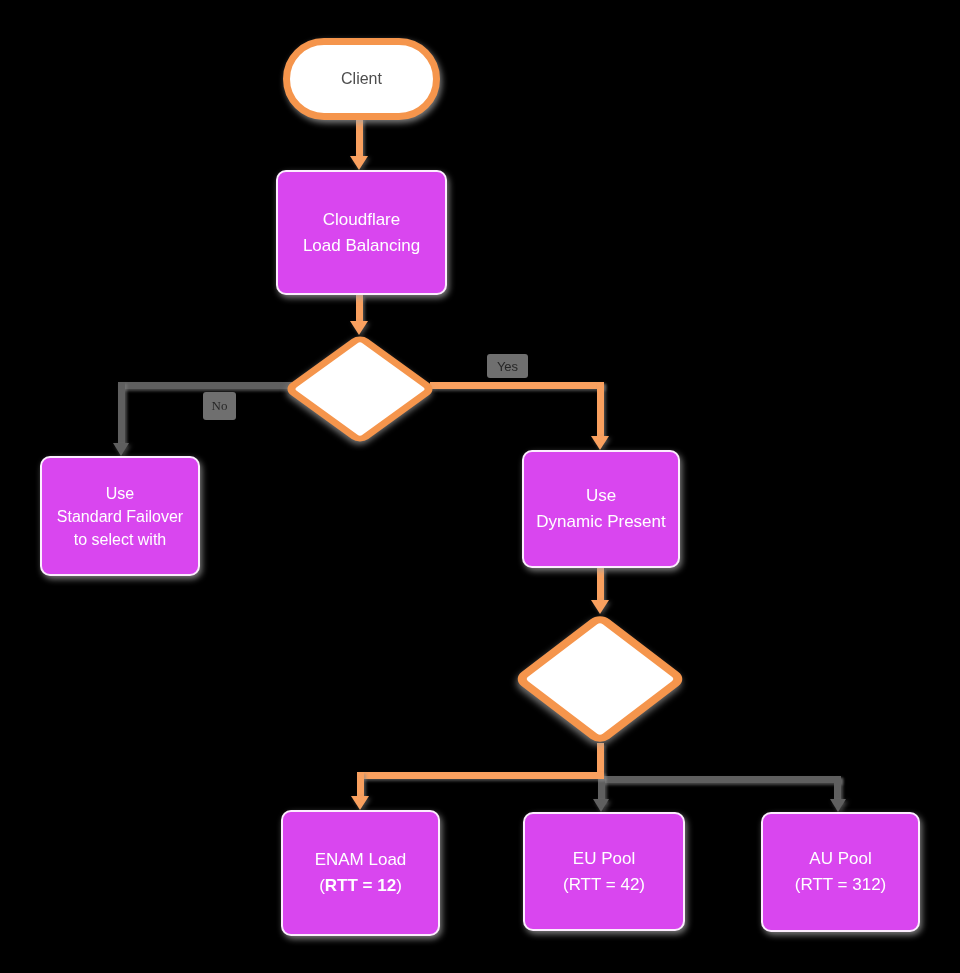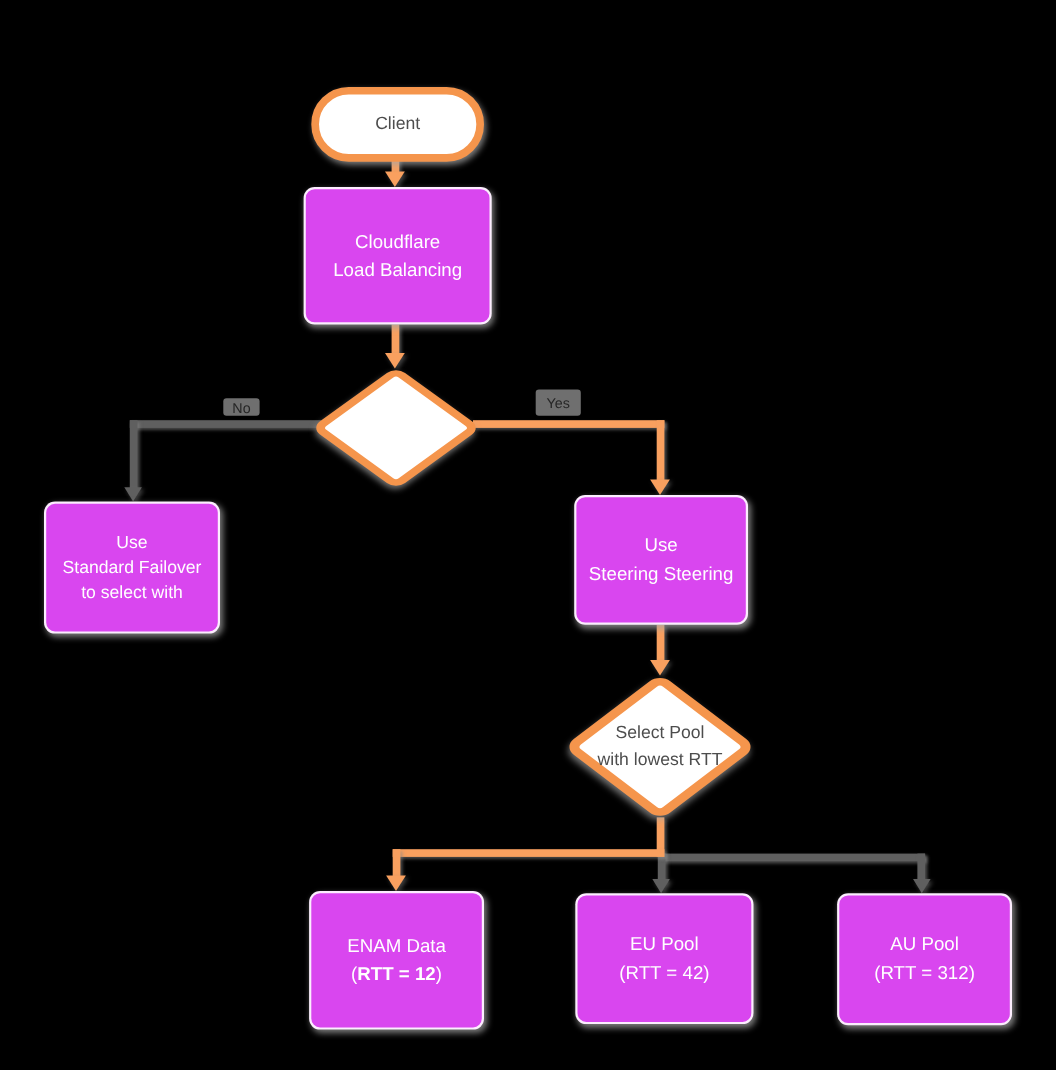--- a/index.html
+++ b/index.html
@@ -119,28 +119,28 @@
   <div class="arrow-down orange" style="left:591px; top:436px;"></div>
 
   <div class="line orange" style="left:597px; top:568px; width:7px; height:34px;"></div>
   <div class="arrow-down orange" style="left:591px; top:600px;"></div>
 
   <div class="line orange" style="left:597px; top:743px; width:7px; height:36px;"></div>
   <div class="line orange" style="left:357px; top:772px; width:247px; height:7px;"></div>
   <div class="line orange" style="left:357px; top:772px; width:7px; height:26px;"></div>
   <div class="arrow-down orange" style="left:351px; top:796px;"></div>
 
-  <div class="edge-label" style="left:203px; top:362px; width:33px; height:16px;">
+  <div class="edge-label" style="left:203px; top:392px; width:33px; height:28px;font-family:Liberation Serif, serif;">
     <span>No</span>
   </div>
   <div class="edge-label" style="left:487px; top:354px; width:41px; height:24px;">
     <span>Yes</span>
   </div>
 
-  <div class="node terminator" style="left:283px; top:38px; width:157px; height:68px;margin-top:41px;">
+  <div class="node terminator" style="left:283px; top:38px; width:157px; height:82px;">
     <span>Client</span>
   </div>
 
   <div class="node process" style="left:276px; top:170px; width:171px; height:125px;">
     <div>
       <span class="tline">Cloudflare</span>
       <span class="tline">Load Balancing</span>
     </div>
   </div>
 
@@ -150,33 +150,29 @@
     <div>
       <span class="tline">Use</span>
       <span class="tline">Standard Failover</span>
       <span class="tline">to select with</span>
     </div>
   </div>
 
   <div class="node process" style="left:522px; top:450px; width:158px; height:118px;">
     <div>
       <span class="tline">Use</span>
-      <span class="tline">Steering Steering</span>
+      <span class="tline">Dynamic Present</span>
     </div>
   </div>
 
   <div class="diamond-shape" style="left:553px; top:632px; transform:scale(1.32,1.005) rotate(45deg);"></div>
-  <div class="diamond-text" style="left:513px; top:655px; width:174px;">
-    <span class="tline">Select Pool</span>
-    <span class="tline">with lowest RTT</span>
-  </div>
 
   <div class="node process" style="left:281px; top:810px; width:159px; height:126px;">
     <div>
-      <span class="tline">ENAM Data</span>
+      <span class="tline">ENAM Load</span>
       <span class="tline"><span>(</span><span class="bold">RTT = 12</span><span>)</span></span>
     </div>
   </div>
 
   <div class="node process" style="left:523px; top:812px; width:162px; height:119px;align-items:center;">
     <div>
       <span class="tline">EU Pool</span>
       <span class="tline">(RTT = 42)</span>
     </div>
   </div>

